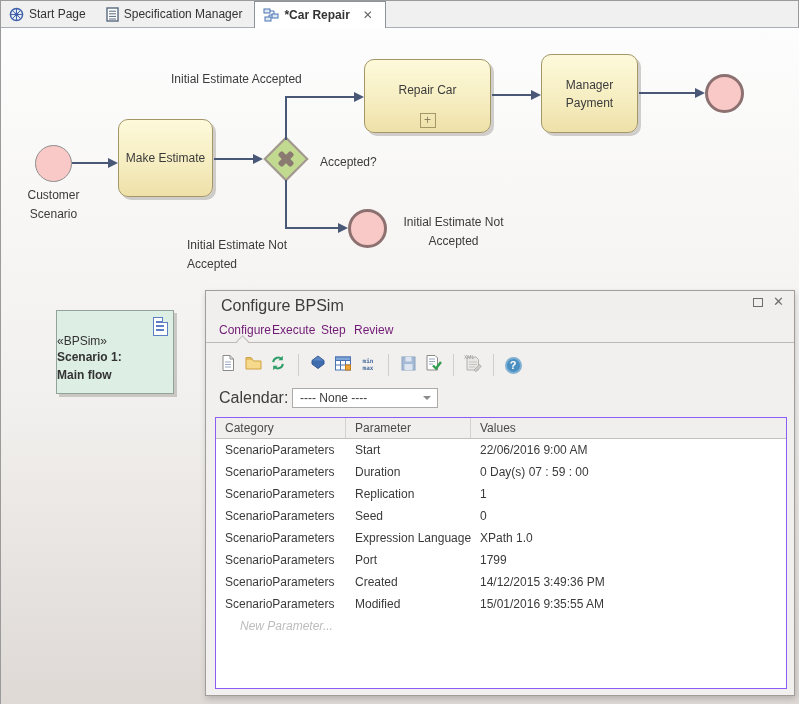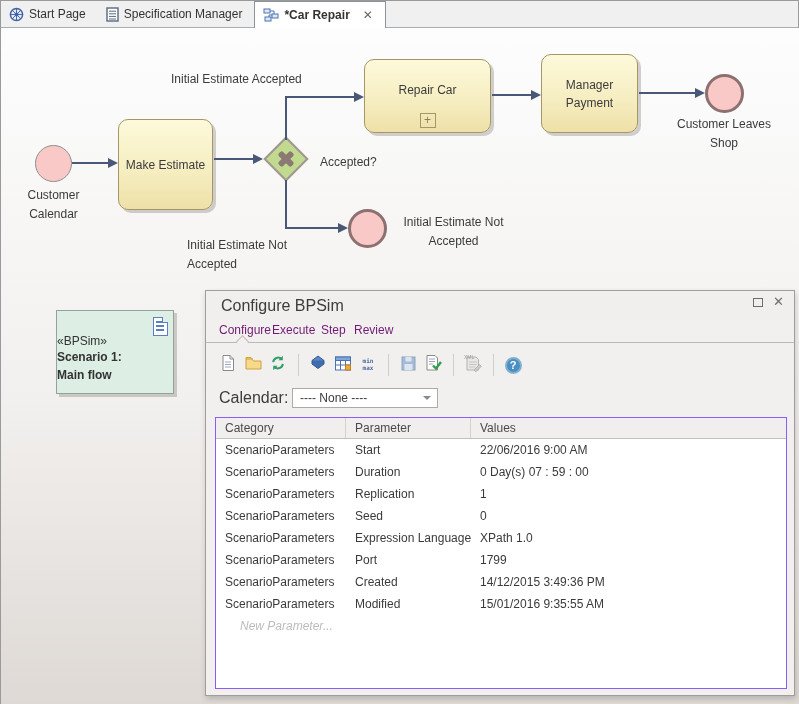--- a/index.html
+++ b/index.html
@@ -128,26 +128,26 @@
       </span>
       <span>*Car Repair</span>
       <span class="tab-close">✕</span>
     </div>
   </div>
 
   <div class="canvas">
 
     <div class="event start" style="left:34px; top:117px;"></div>
     <div class="dlabel ctr" style="left:5px; top:158px; width:95px;">Customer
-Calendar</div>
+Scenario</div>
 
     <div class="edge-h" style="left:71px; top:134px; width:36px;"></div>
     <div class="arrow-r" style="left:107px; top:130px;"></div>
 
-    <div class="task" style="left:117px; top:91px; width:95px; height:91px;">
+    <div class="task" style="left:117px; top:91px; width:95px; height:78px;">
       <span>Make Estimate</span>
     </div>
 
     <div class="edge-h" style="left:213px; top:130px; width:39px;"></div>
     <div class="arrow-r" style="left:252px; top:126px;"></div>
 
     <div class="gw">
       <div class="gw-diamond">
         <div style="position:relative; width:28px; height:28px;">
           <div class="gw-bar-h"></div>
@@ -172,22 +172,20 @@
 
     <div class="task" style="left:540px; top:26px; width:97px; height:79px;">
       <span style="white-space:pre-line; line-height:1.5;">Manager
 Payment</span>
     </div>
 
     <div class="edge-h" style="left:638px; top:64px; width:56px;"></div>
     <div class="arrow-r" style="left:694px; top:60px;"></div>
 
     <div class="event end" style="left:704px; top:46px; width:39px; height:39px;"></div>
-    <div class="dlabel ctr" style="left:663px; top:87px; width:120px;">Customer Leaves
-Shop</div>
 
     <div class="edge-v" style="left:284px; top:152px; height:48px;"></div>
     <div class="edge-h" style="left:284px; top:199px; width:53px;"></div>
     <div class="arrow-r" style="left:337px; top:195px;"></div>
     <div class="dlabel" style="left:186px; top:208px;">Initial Estimate Not
 Accepted</div>
 
     <div class="event end" style="left:347px; top:181px; width:39px; height:39px;"></div>
     <div class="dlabel ctr" style="left:390px; top:185px; width:125px;">Initial Estimate Not
 Accepted</div>

